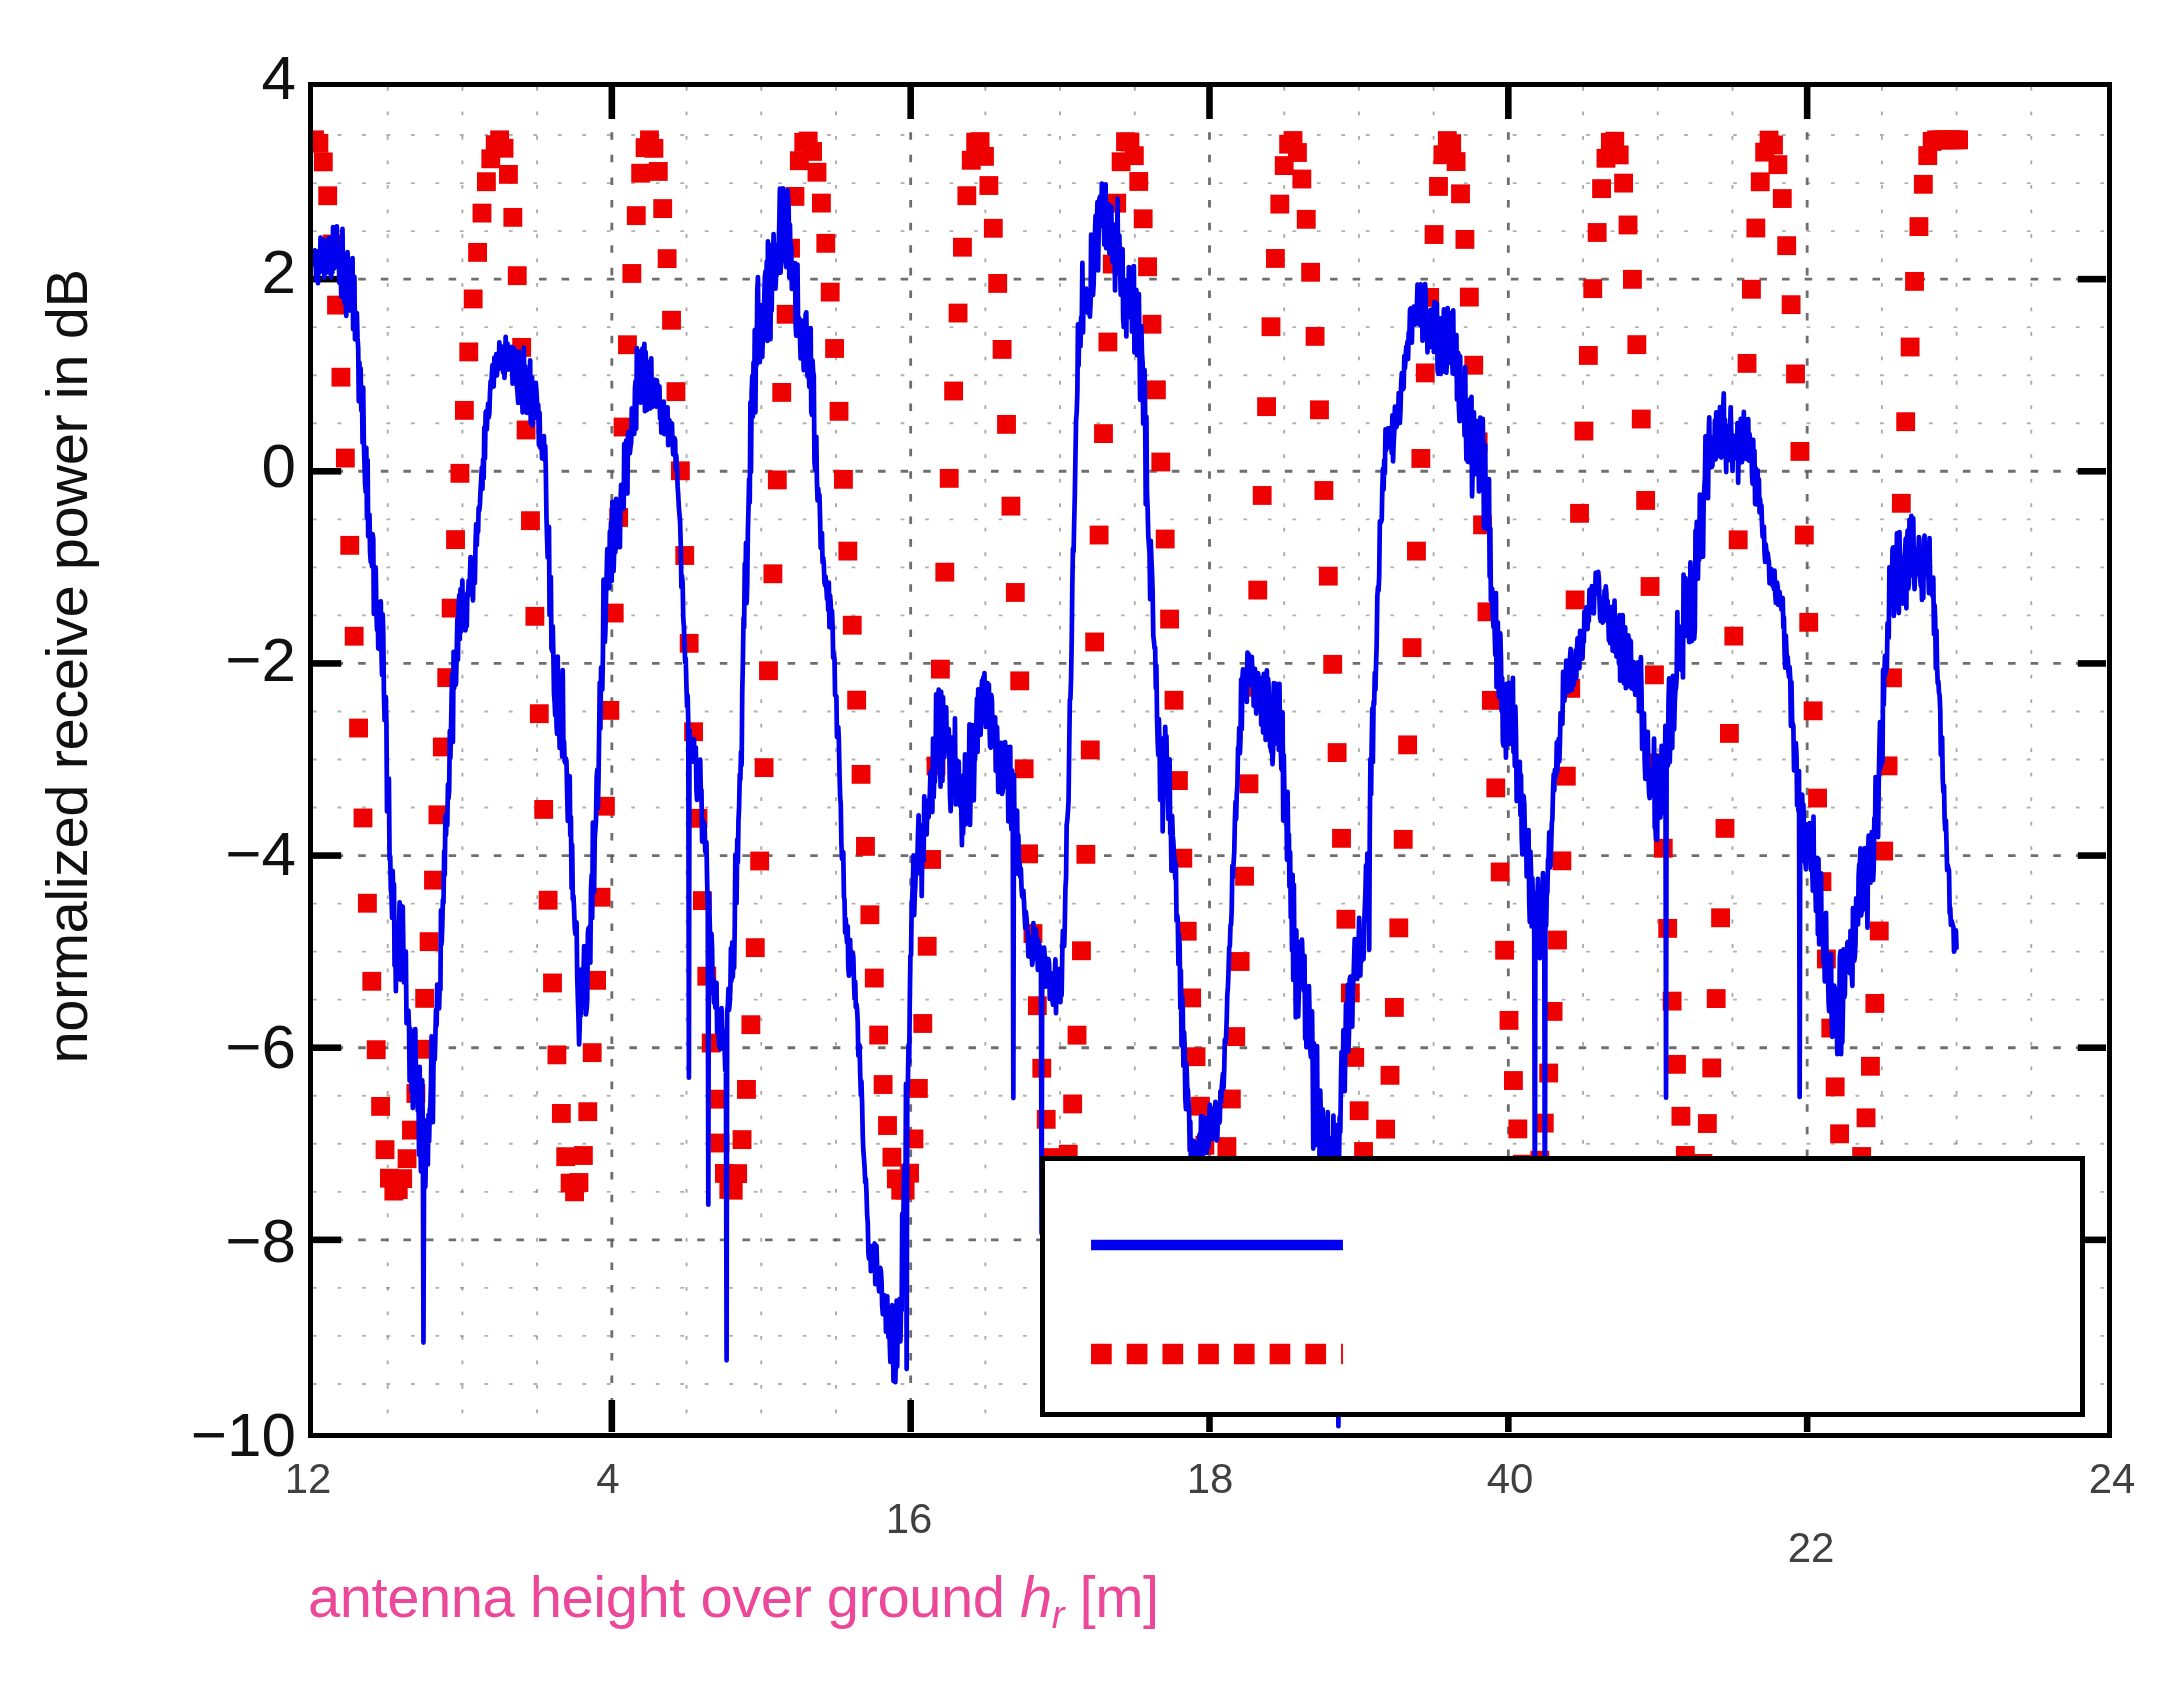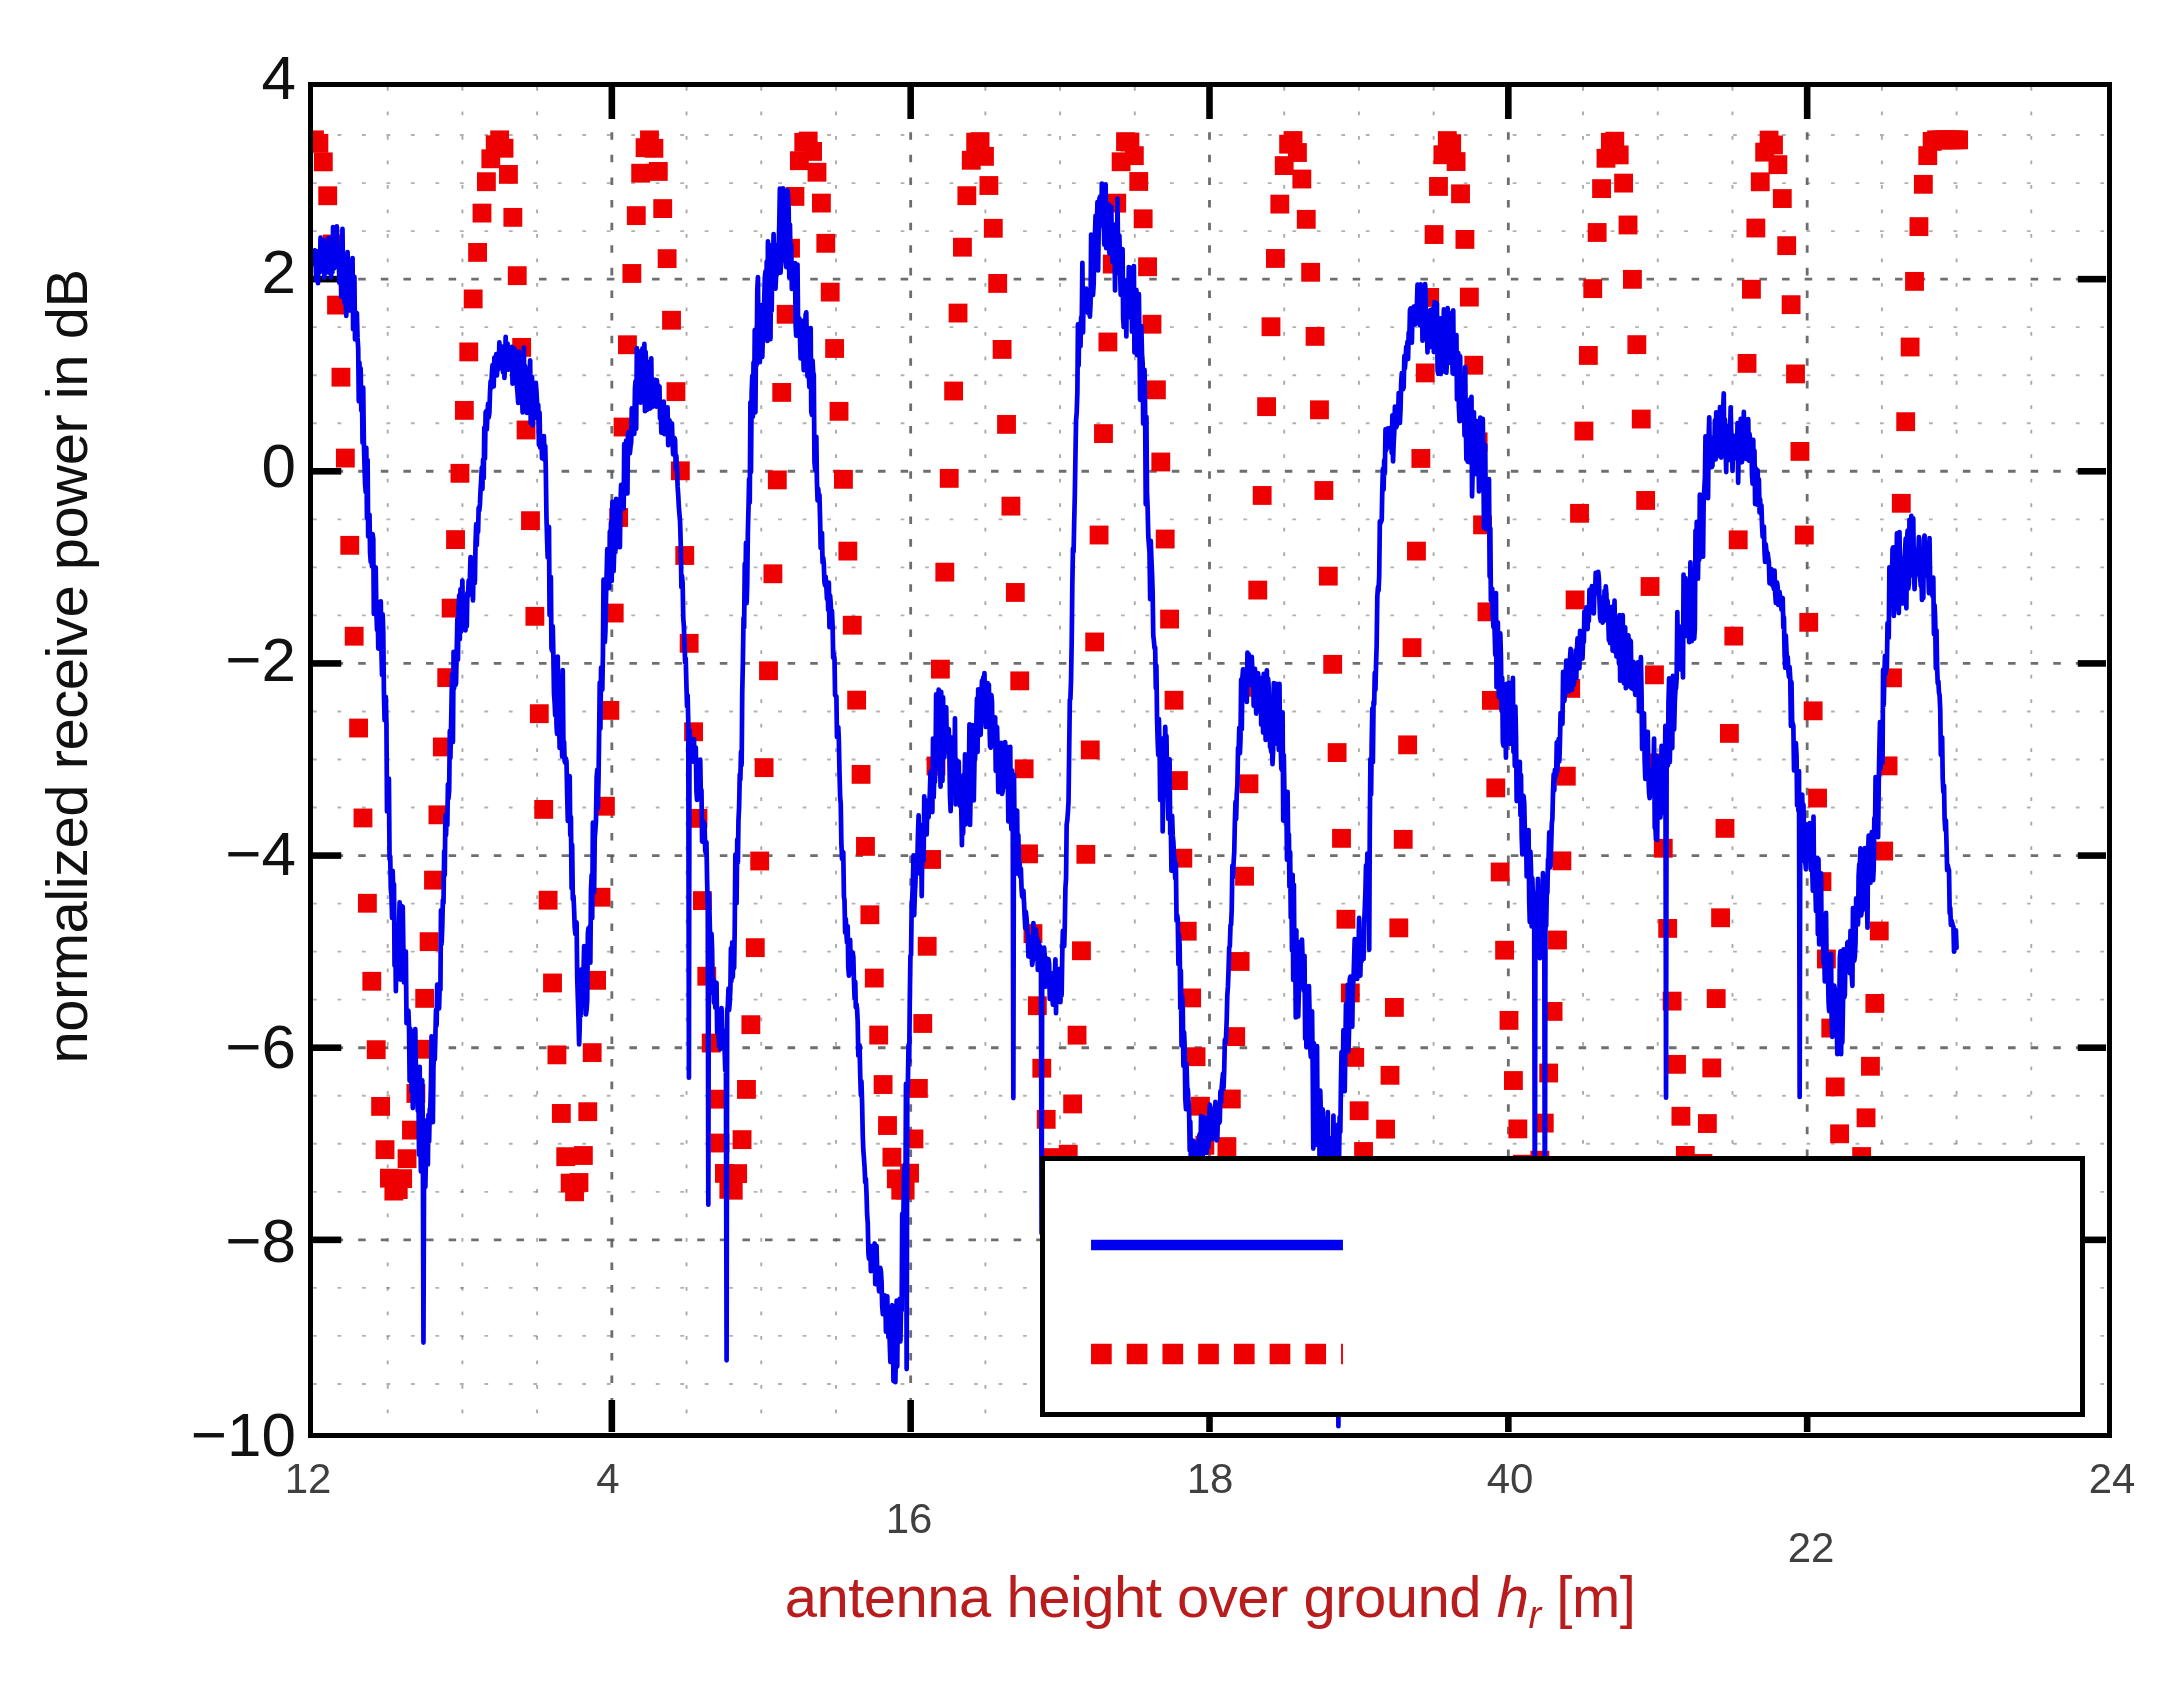--- a/index.html
+++ b/index.html
@@ -16,23 +16,22 @@
     text-align:center;
     font-size:58px;
     color:#111;
     letter-spacing:-0.5px;
     white-space:nowrap;
   }
   .xlabel{
     position:absolute;
     left:308px; top:1563px;
     width:1804px;
-    text-align:center;
     font-size:58px;
-    color:#b91c1c;
+    color:#ec4899;
     letter-spacing:-0.5px;
     white-space:nowrap;
   }
   .xlabel .it{font-style:italic;}
   .xlabel .sub{font-size:38px;font-style:italic;vertical-align:-0.28em;}
 
   
   #plot{
     position:absolute;
     left:308px; top:82px;

